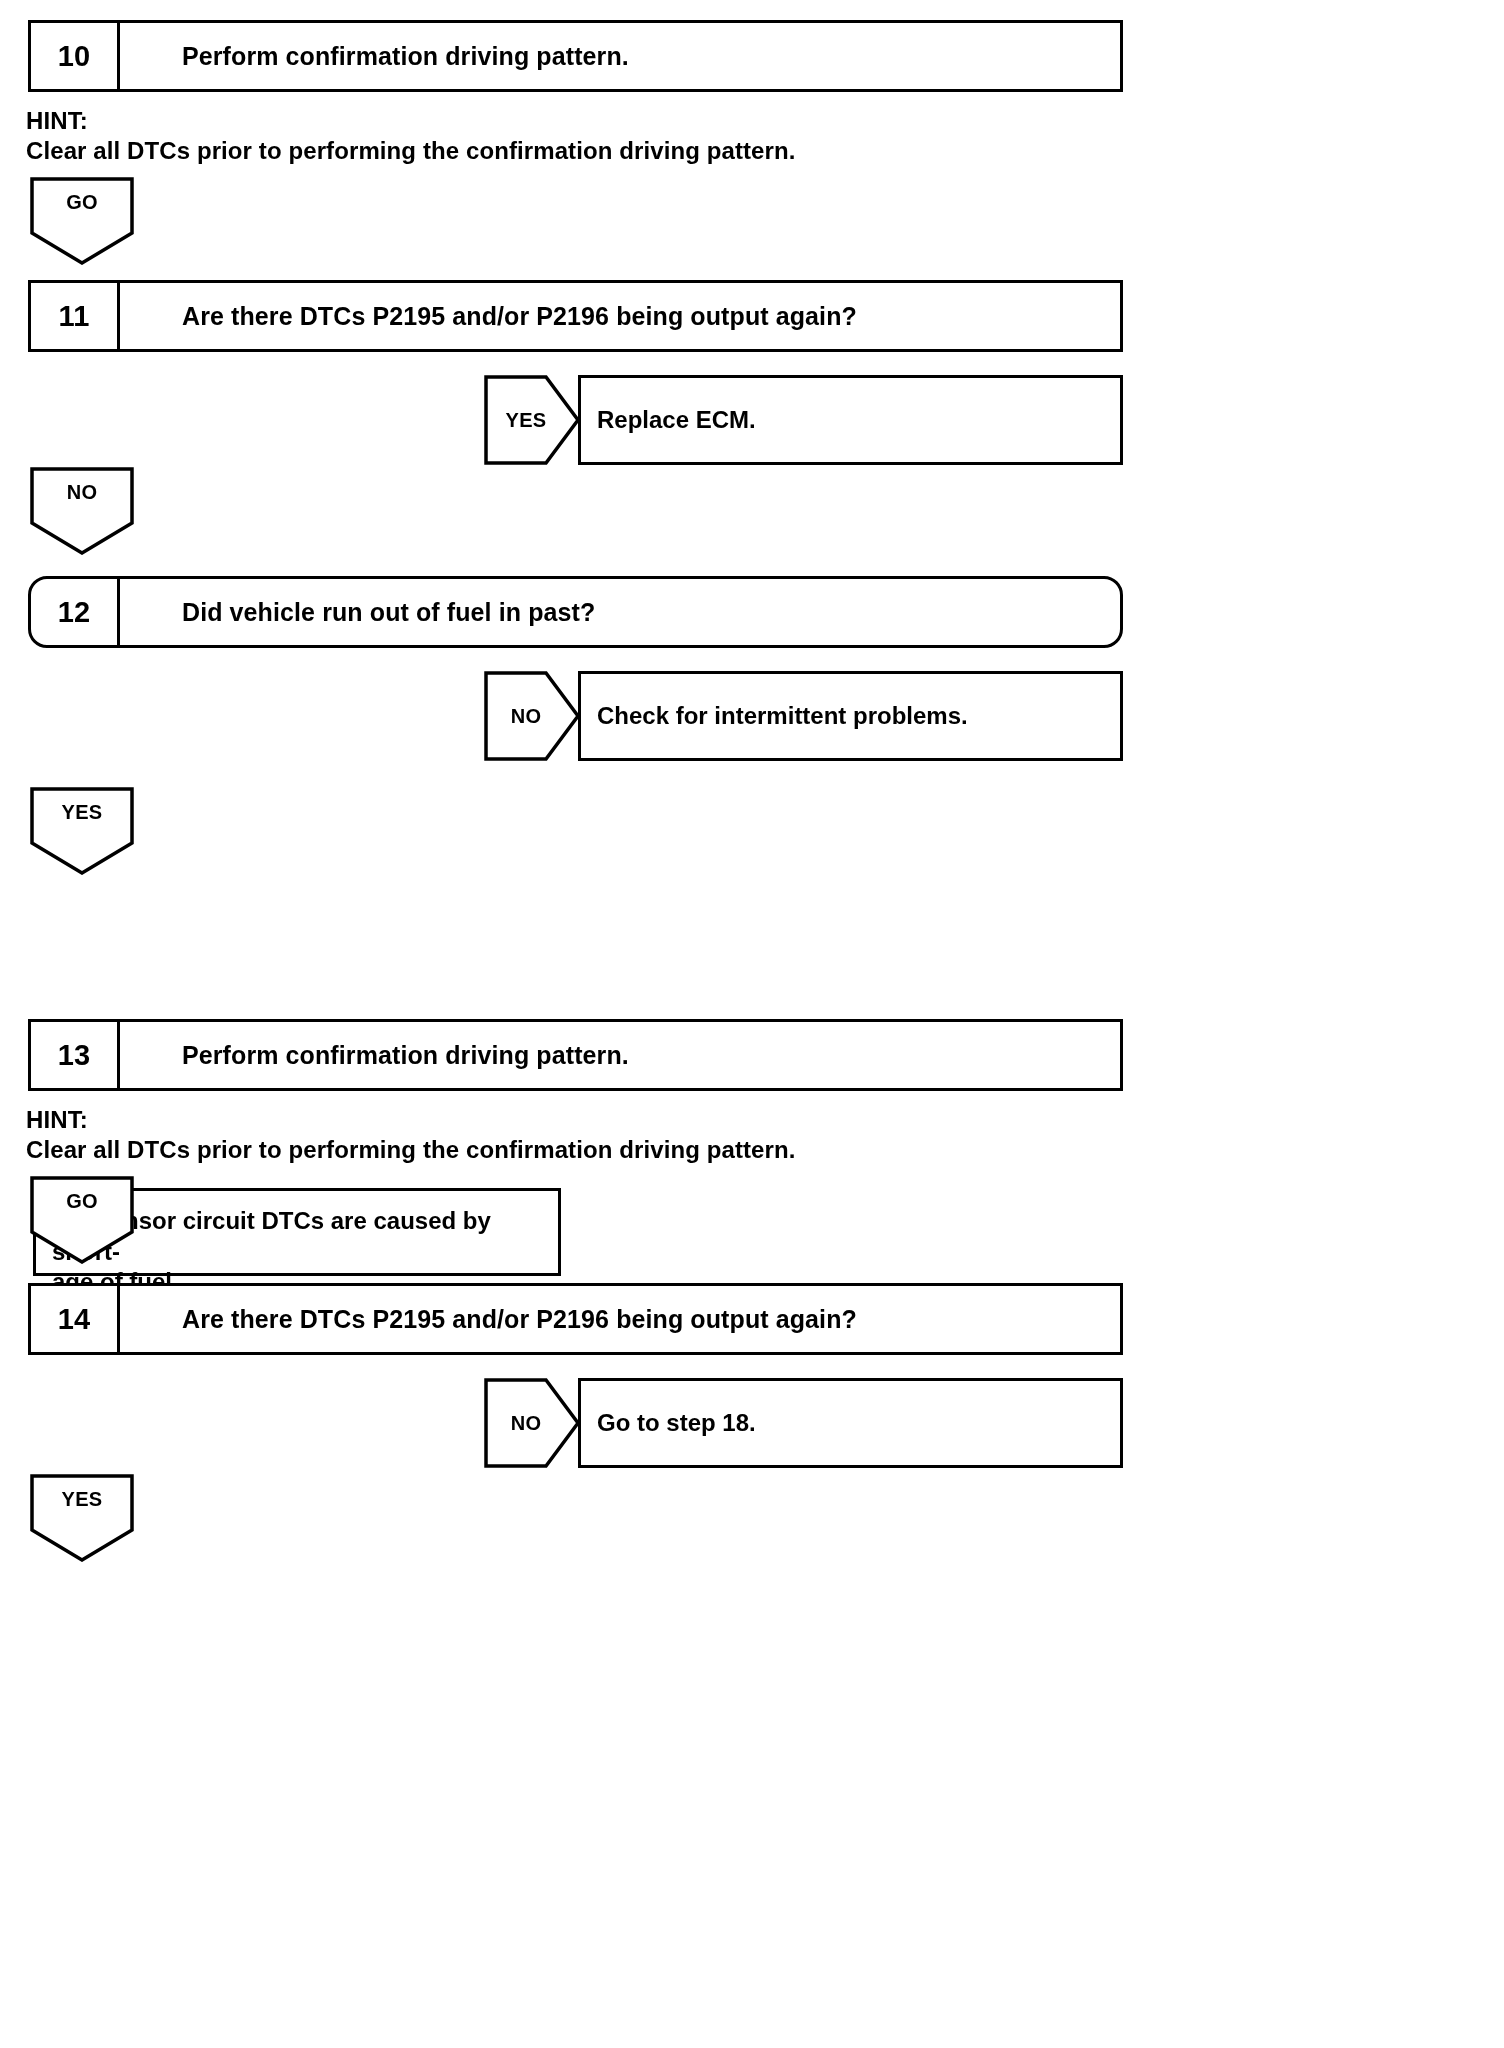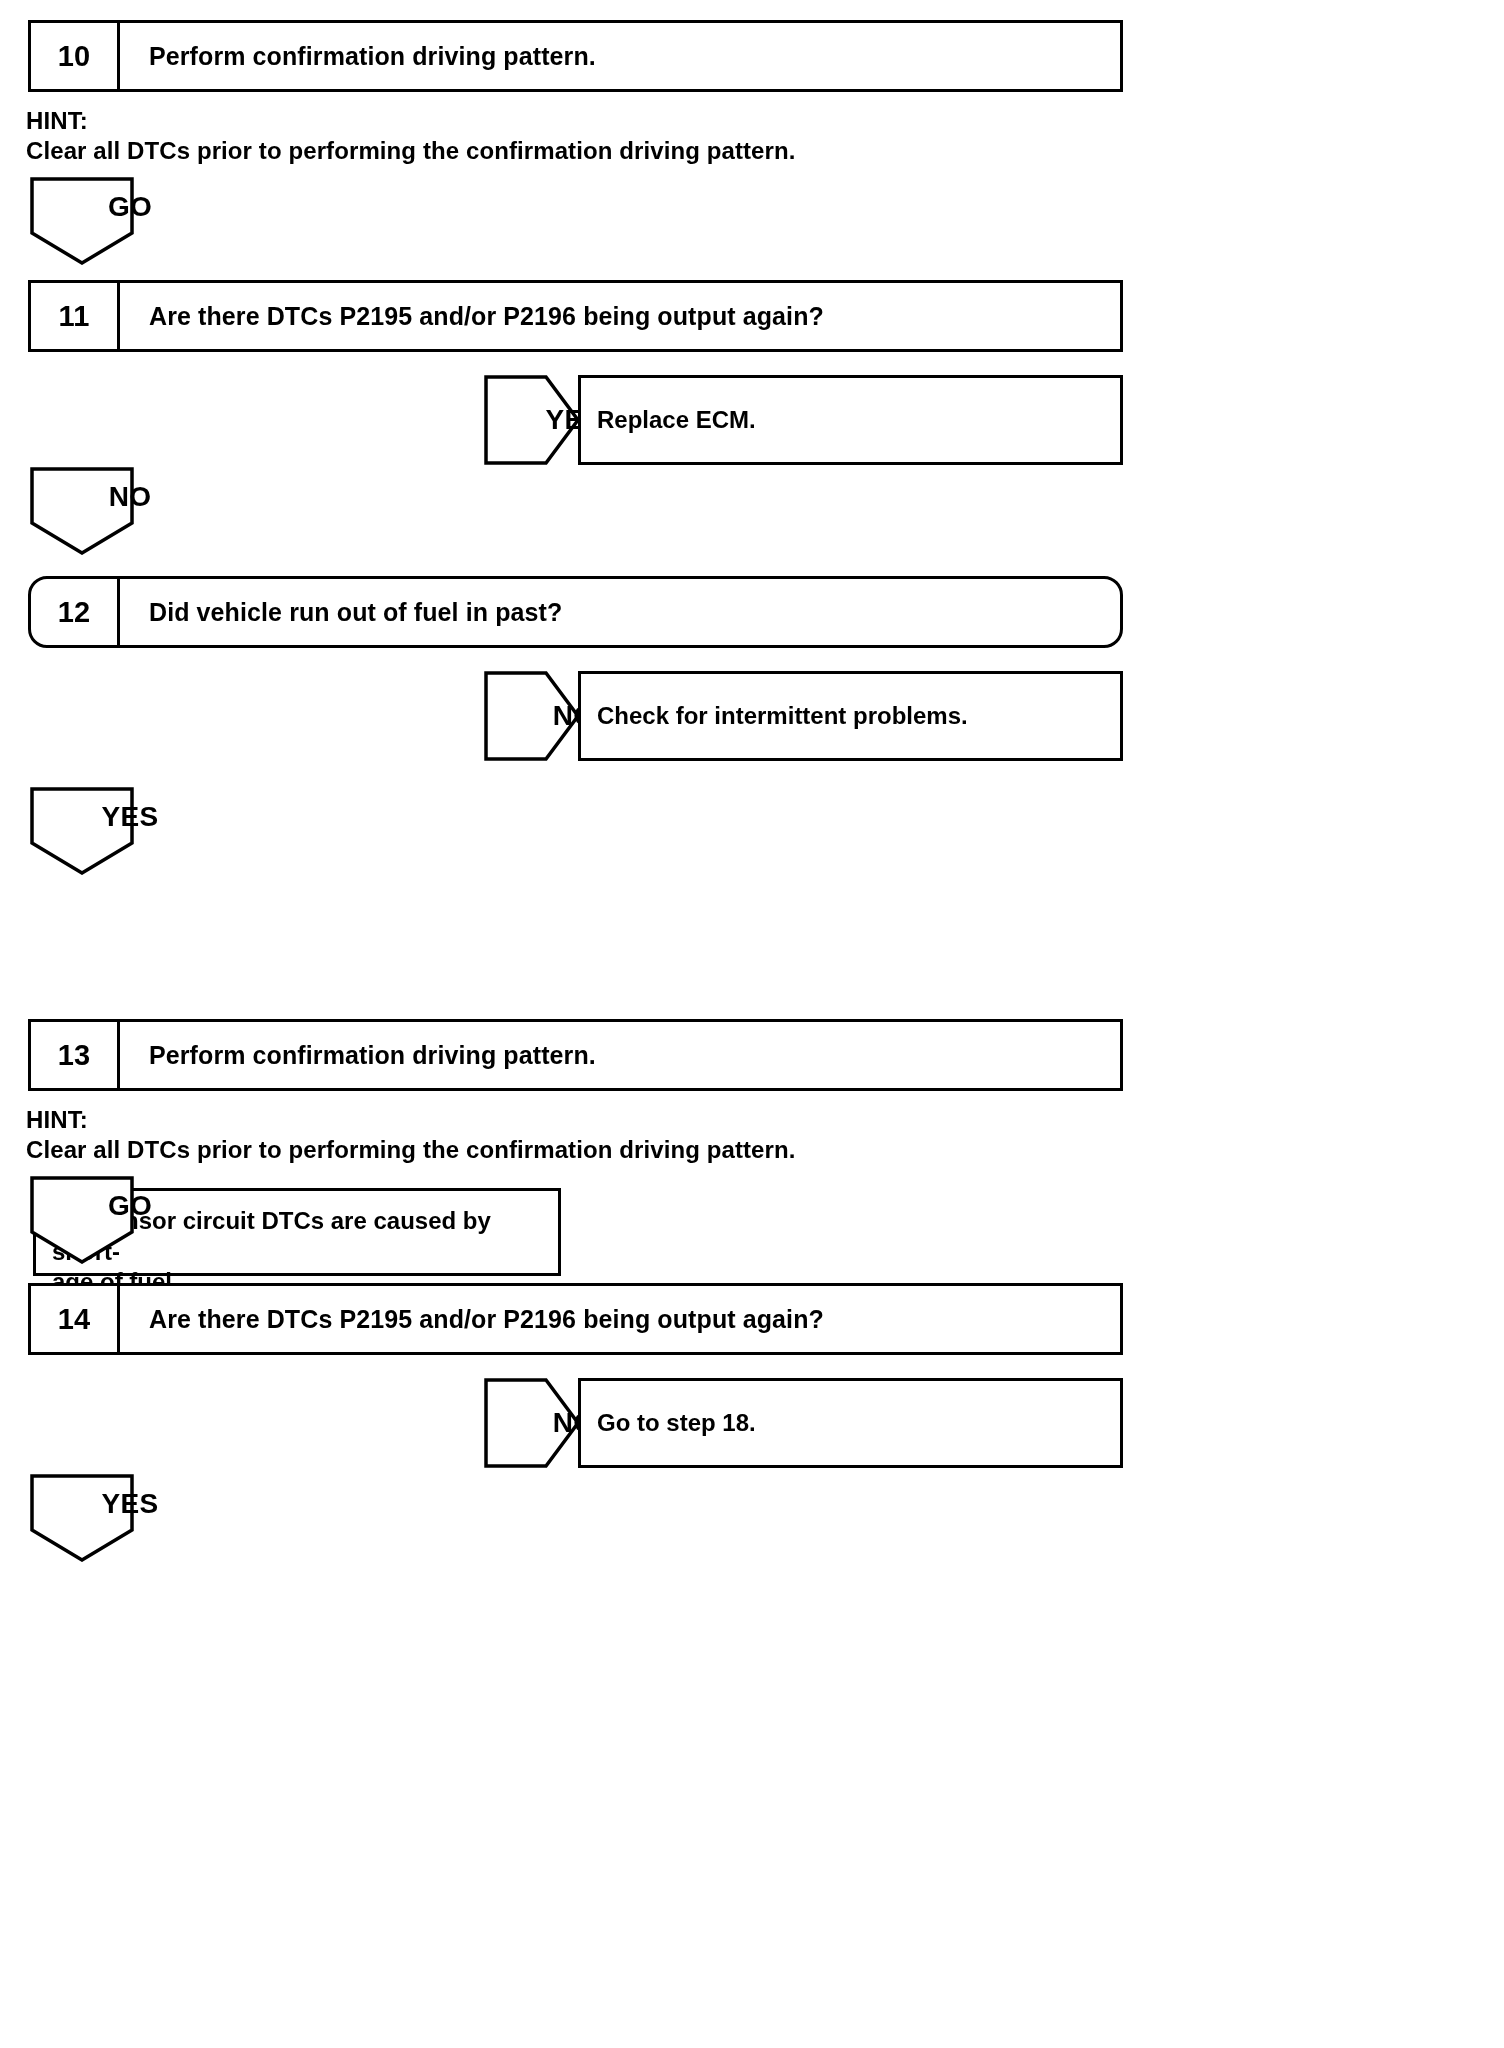--- a/index.html
+++ b/index.html
@@ -40,24 +40,25 @@
     justify-content: center;
     font-weight: bold;
     font-size: 29px;
     letter-spacing: 0.2px;
   }
   .step-text {
     box-sizing: border-box;
     flex: 1;
     display: flex;
     align-items: center;
-    padding-left: 29px;
+    padding-left: 22px;
     font-weight: bold;
     font-size: 25px;
     letter-spacing: 0.1px;
+    margin-left: 40px;
   }
 
   
   .result-box {
     position: absolute;
     box-sizing: border-box;
     border: 3px solid #000;
     background: #fff;
     display: flex;
     align-items: center;
@@ -87,23 +88,22 @@
     height: 88px;
   }
   .pent-down svg, .pent-right svg { display: block; }
   .pent-label {
     position: absolute;
     top: 14px;
     left: 0;
     width: 100%;
     text-align: center;
     font-weight: bold;
-    font-size: 28px;
+    font-size: 20px;
     letter-spacing: 0.3px;
-    margin-left: 48px;
   }
 
   
   .pent-right {
     position: absolute;
     width: 96px;
     height: 90px;
   }
   .pent-right .pent-label {
     top: 50%;

